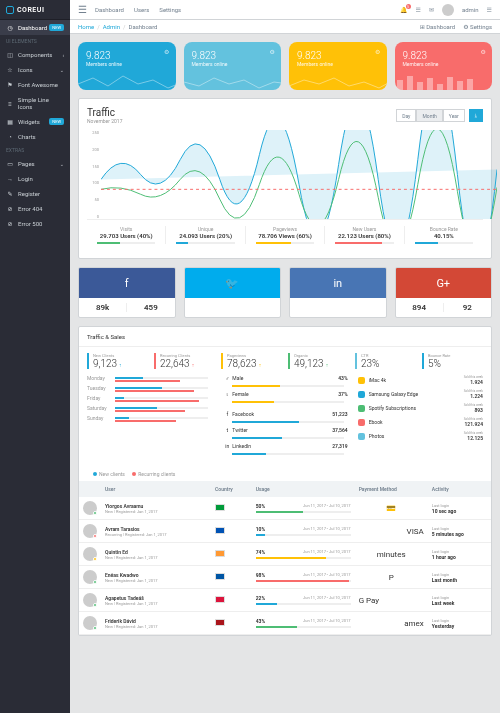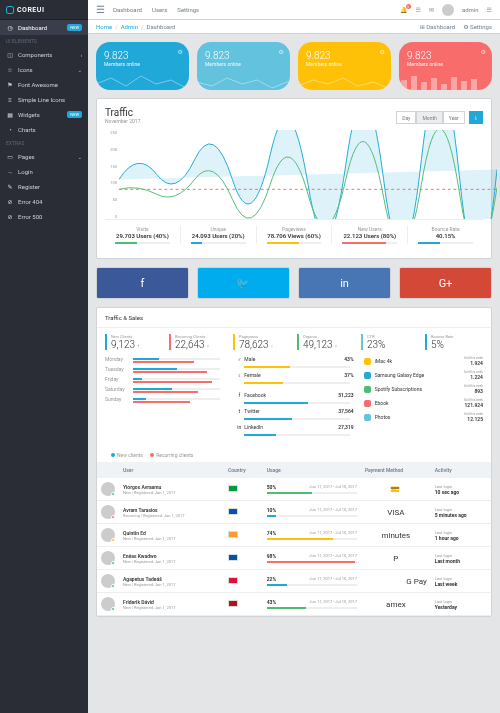--- a/index.html
+++ b/index.html
@@ -1,18 +1,18 @@
 <!DOCTYPE html>
 <html><head>
 <meta charset="utf-8">
 <style>
 *{margin:0;padding:0;box-sizing:border-box;font-family:-apple-system,BlinkMacSystemFont,"Segoe UI",Roboto,sans-serif}
 body{background:#e4e5e6;font-size:7px;color:#333}
 .app{display:flex;min-height:100vh}
-.sidebar{width:88px;background:#2a2c36;color:#fff;flex-shrink:0}
+.sidebar{width:70px;background:#2a2c36;color:#fff;flex-shrink:0}
 .logo{height:20px;display:flex;align-items:center;padding:0 6px;background:#2a2c36;border-bottom:1px solid #1e1f27}
 .logo-icon{width:8px;height:8px;border:1.5px solid #20a8d8;border-radius:2px;margin-right:3px}
 .logo-text{font-weight:600;font-size:7px;letter-spacing:.5px}
 .nav-label{padding:3px 6px;font-size:5px;color:#5c6873;text-transform:uppercase}
 .nav-item{display:flex;align-items:center;padding:4px 6px;color:#c8ced3;cursor:pointer;font-size:6px}
 .nav-item.active{background:#3a3d4a;color:#fff}
 .nav-item .ico{width:8px;margin-right:4px;text-align:center;font-size:6px}
 .nav-item .badge{margin-left:auto;background:#20a8d8;color:#fff;padding:1px 3px;border-radius:2px;font-size:4px}
 .nav-item .chev{margin-left:auto;font-size:5px}
 .main{flex:1;display:flex;flex-direction:column}
@@ -22,29 +22,29 @@
 .top-right{margin-left:auto;display:flex;align-items:center;gap:8px;font-size:6px;color:#73818f}
 .notif{position:relative}
 .notif-dot{position:absolute;top:-2px;right:-3px;background:#f86c6b;color:#fff;border-radius:50%;width:5px;height:5px;font-size:3px;display:flex;align-items:center;justify-content:center}
 .avatar{width:12px;height:12px;border-radius:50%;background:#ccc}
 .breadcrumb{height:14px;background:#fff;border-bottom:1px solid #d1d4d7;display:flex;align-items:center;padding:0 8px;font-size:6px;color:#73818f}
 .breadcrumb a{color:#20a8d8;text-decoration:none}
 .breadcrumb .sep{margin:0 3px;color:#ccc}
 .bc-right{margin-left:auto;display:flex;gap:8px}
 .content{padding:8px;flex:1}
 .row{display:flex;gap:8px;margin-bottom:8px}
-.stat-card{flex:1;padding:8px;color:#fff;border-radius:14px;position:relative;overflow:hidden;height:48px}
+.stat-card{flex:1;padding:8px;color:#fff;border-radius:8px;position:relative;overflow:hidden;height:48px}
 .stat-card.c1{background:#20a8d8}.stat-card.c2{background:#63c2de}.stat-card.c3{background:#ffc107}.stat-card.c4{background:#f86c6b}
 .stat-val{font-size:10px;font-weight:300}
 .stat-lbl{font-size:5px;opacity:.9}
 .stat-gear{position:absolute;top:6px;right:6px;opacity:.7;font-size:6px}
 .stat-chart{position:absolute;bottom:0;left:0;right:0;height:16px;opacity:.4}
 .card{background:#fff;border:1px solid #d1d4d7;border-radius:2px}
 .card-body{padding:8px}
-.traffic-head{display:flex;align-items:flex-end;margin-bottom:6px}
+.traffic-head{display:flex;align-items:center;margin-bottom:6px}
 .traffic-title{font-size:10px;font-weight:400}
 .traffic-sub{font-size:5px;color:#999}
 .traffic-btns{margin-left:auto;display:flex;gap:0}
 .tbtn{border:1px solid #d1d4d7;padding:2px 5px;font-size:5px;color:#73818f;background:#fff}
 .tbtn.active{background:#ebedef}
 .tbtn.primary{background:#20a8d8;color:#fff;border-color:#20a8d8;margin-left:4px}
 .chart-area{height:90px;position:relative;border-bottom:1px solid #eee}
 .chart-y{position:absolute;left:0;top:0;bottom:0;width:14px;display:flex;flex-direction:column;justify-content:space-between;font-size:4px;color:#999;text-align:right;padding-right:2px}
 .chart-svg{position:absolute;left:14px;right:0;top:0;bottom:0}
 .traffic-stats{display:flex;text-align:center;padding:6px 0}
@@ -297,29 +297,45 @@
                   <span style="width:40%;background:#20a8d8"></span>
                 </div>
               </div>
             </div>
         </div>
       </div>
 
       <div class="row" style="margin-top:8px" id="social-row">
           <div class="social-card">
             <div class="social-head fb">f</div>
+            <div class="social-body">
+              <div class="social-stat">
+                <div class="social-val">89k</div>
+              </div>
+              <div class="social-stat">
+                <div class="social-val">459</div>
+              </div>
+            </div>
           </div>
           <div class="social-card">
             <div class="social-head tw">🐦</div>
           </div>
           <div class="social-card">
             <div class="social-head li">in</div>
           </div>
           <div class="social-card">
             <div class="social-head gp">G+</div>
+            <div class="social-body">
+              <div class="social-stat">
+                <div class="social-val">894</div>
+              </div>
+              <div class="social-stat">
+                <div class="social-val">92</div>
+              </div>
+            </div>
           </div>
         </div>
 
       <div class="card" style="margin-top:8px">
         <div class="ts-head">Traffic &amp; Sales</div>
         <div class="ts-top" id="ts-metrics">
             <div class="ts-metric" style="border-color:#20a8d8">
               <div class="lbl">New Clients</div>
               <div class="val">9,123<span class="arrow" style="color:#20a8d8">↑</span></div>
             </div>
@@ -518,21 +534,21 @@
                 <td><span class="flag" style="background:#0052b4"></span></td>
                 <td>
                   <div style="display:flex;justify-content:space-between">
                     <span><b>10%</b></span>
                     <span class="usub">Jun 11, 2017 - Jul 10, 2017</span>
                   </div>
                   <div class="usage-bar">
                     <span style="width:10%;background:#20a8d8"></span>
                   </div>
                 </td>
-                <td style="text-align:center"><span class="pay-icon">VISA</span></td>
+                <td style="text-align:right"><span class="pay-icon">VISA</span></td>
                 <td>
                   <div class="usub">Last login</div>
                   <div><b>5 minutes ago</b></div>
                 </td>
               </tr>
               <tr>
                 <td>
                   <div class="uavatar">
                     <span class="status" style="background:#ffc107"></span>
                   </div>
@@ -596,21 +612,21 @@
                 <td><span class="flag" style="background:#dc143c"></span></td>
                 <td>
                   <div style="display:flex;justify-content:space-between">
                     <span><b>22%</b></span>
                     <span class="usub">Jun 11, 2017 - Jul 10, 2017</span>
                   </div>
                   <div class="usage-bar">
                     <span style="width:22%;background:#20a8d8"></span>
                   </div>
                 </td>
-                <td style="text-align:right"><span class="pay-icon">G Pay</span></td>
+                <td style="text-align:left"><span class="pay-icon">G Pay</span></td>
                 <td>
                   <div class="usub">Last login</div>
                   <div><b>Last week</b></div>
                 </td>
               </tr>
               <tr>
                 <td>
                   <div class="uavatar">
                     <span class="status" style="background:#4dbd74"></span>
                   </div>
@@ -622,21 +638,21 @@
                 <td><span class="flag" style="background:#aa151b"></span></td>
                 <td>
                   <div style="display:flex;justify-content:space-between">
                     <span><b>43%</b></span>
                     <span class="usub">Jun 11, 2017 - Jul 10, 2017</span>
                   </div>
                   <div class="usage-bar">
                     <span style="width:43%;background:#4dbd74"></span>
                   </div>
                 </td>
-                <td style="text-align:center"><span class="pay-icon">amex</span></td>
+                <td style="text-align:right"><span class="pay-icon">amex</span></td>
                 <td>
                   <div class="usub">Last login</div>
                   <div><b>Yesterday</b></div>
                 </td>
               </tr>
             </tbody>
         </table>
       </div>
     </div>
   </div>

